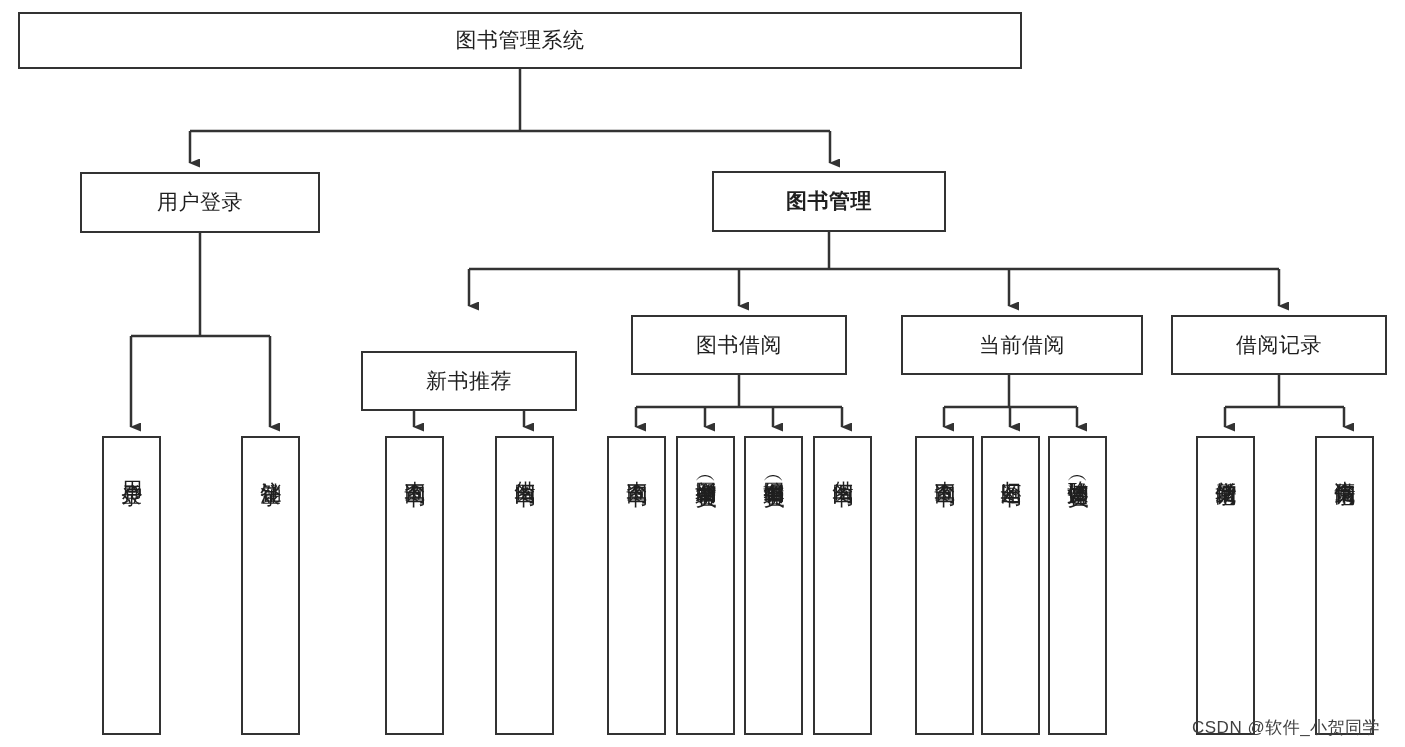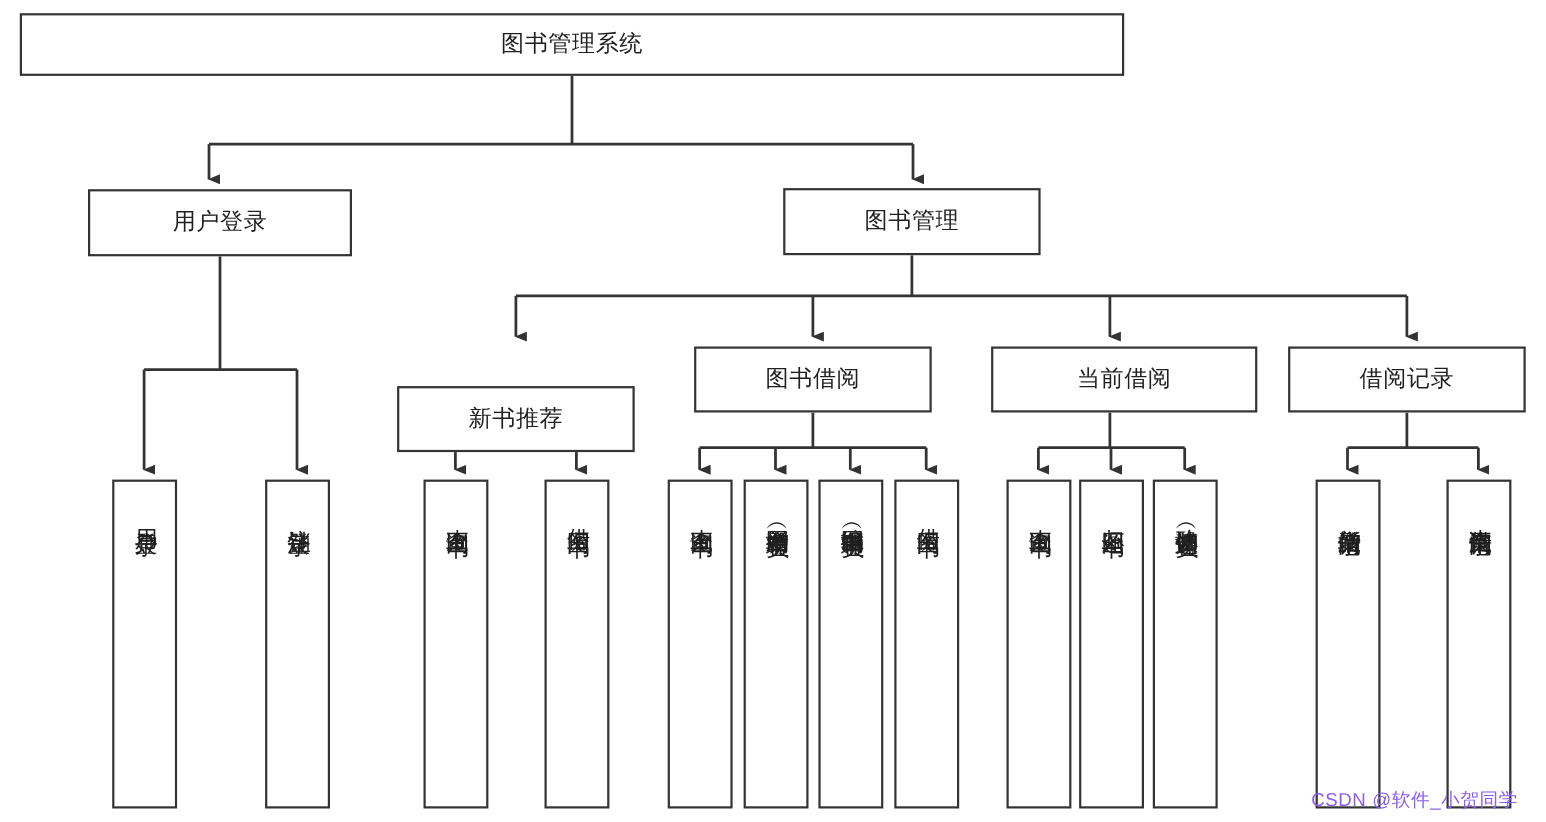--- a/index.html
+++ b/index.html
@@ -56,21 +56,21 @@
     line-height: 1.28;
     letter-spacing: 2px;
     white-space: nowrap;
   }
   .node.vertical.tall .label {
     letter-spacing: 1px;
   }
   .watermark {
     position: absolute;
     font-size: 17px;
-    color: #8b5cf6;
+    color: #404040;
     white-space: nowrap;
     letter-spacing: 0.5px;
   }
 </style>
 </head>
 <body>
 
 <div id="canvas">
 
   <svg class="connectors" viewBox="0 0 1405 747" xmlns="http://www.w3.org/2000/svg">
@@ -123,21 +123,21 @@
     </g>
   </svg>
 
   <div class="node" style="left:18px; top:12px; width:1004px; height:57px;text-align:right;">
     <span class="label">图书管理系统</span>
   </div>
 
   <div class="node" style="left:80px; top:172px; width:240px; height:61px;">
     <span class="label">用户登录</span>
   </div>
-  <div class="node" style="left:712px; top:171px; width:234px; height:61px;">
+  <div class="node" style="left:712px; top:171px; width:234px; height:61px;font-weight:bold;">
     <span class="label">图书管理</span>
   </div>
 
   <div class="node" style="left:361px; top:315px; width:216px; height:60px;margin-top:36px;">
     <span class="label">新书推荐</span>
   </div>
   <div class="node" style="left:631px; top:315px; width:216px; height:60px;">
     <span class="label">图书借阅</span>
   </div>
   <div class="node" style="left:901px; top:315px; width:242px; height:60px;">

